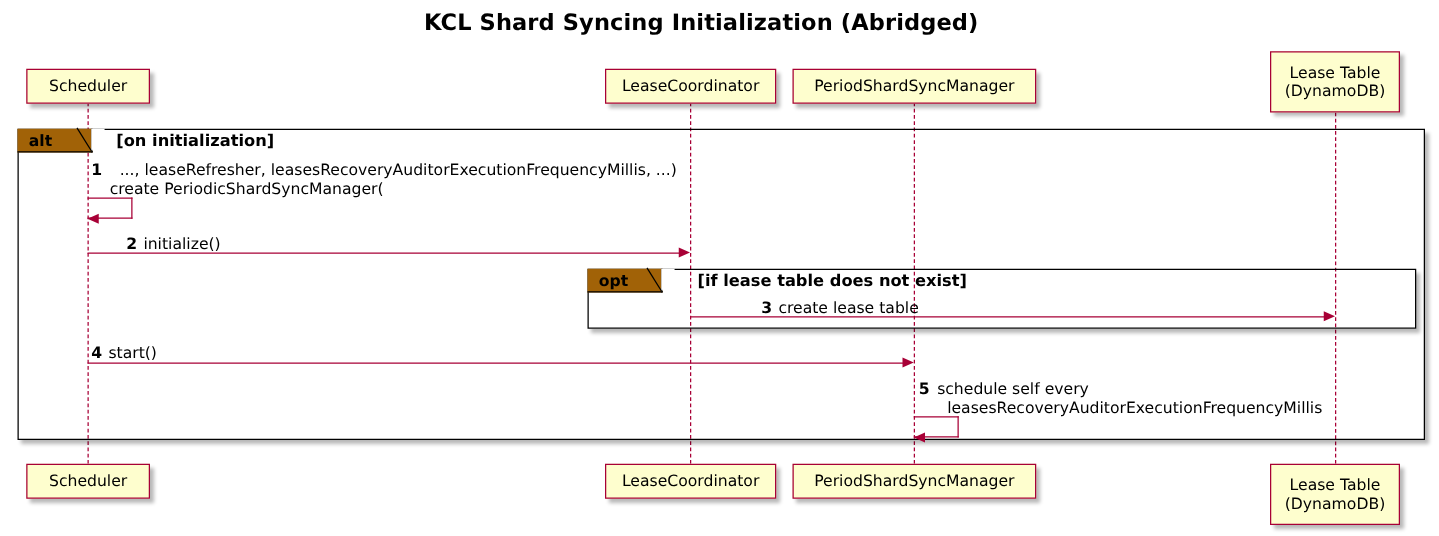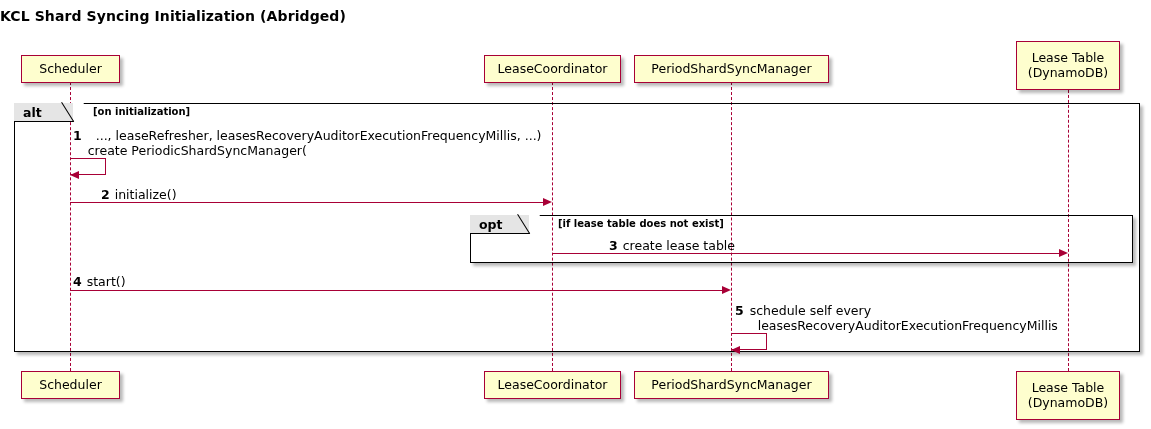--- a/index.html
+++ b/index.html
@@ -19,21 +19,22 @@
     background: #FFFFFF;
     overflow: hidden;
   }
 
   
   .diagram-title {
     position: absolute;
     left: 0;
     top: 8px;
     width: 1122px;
-    font-size: 14px;
+    text-align: center;
+    font-size: 18px;
     font-weight: bold;
     color: #000000;
     letter-spacing: 0.1px;
   }
 
   
   .participant {
     position: absolute;
     box-sizing: border-box;
     background: #FEFECE;
@@ -60,21 +61,21 @@
   .fragment {
     position: absolute;
     box-sizing: border-box;
     border: 1.5px solid #000000;
     background: transparent;
     box-shadow: 3px 3px 3px rgba(0,0,0,0.28);
   }
   .fragment-tab {
     position: absolute;
     box-sizing: border-box;
-    background: #e5e5e5;
+    background: #a16207;
     border-right: 1.5px solid #000000;
     border-bottom: 1.5px solid #000000;
     overflow: visible;
   }
   .fragment-tab .tab-label {
     position: absolute;
     left: 9px;
     top: 2px;
     font-size: 12.5px;
     font-weight: bold;
@@ -97,21 +98,21 @@
     height: 23px;
     border-top: 1.5px solid #000000;
     transform-origin: left top;
     transform: rotate(58deg);
     border-left: 0;
     border-right: 0;
     border-bottom: 0;
   }
   .fragment-cond {
     position: absolute;
-    font-size: 10px;
+    font-size: 13px;
     font-weight: bold;
     color: #000000;
     white-space: nowrap;
   }
 
   
   .msg-line {
     position: absolute;
     height: 0;
     border-top: 1.5px solid #A80036;

